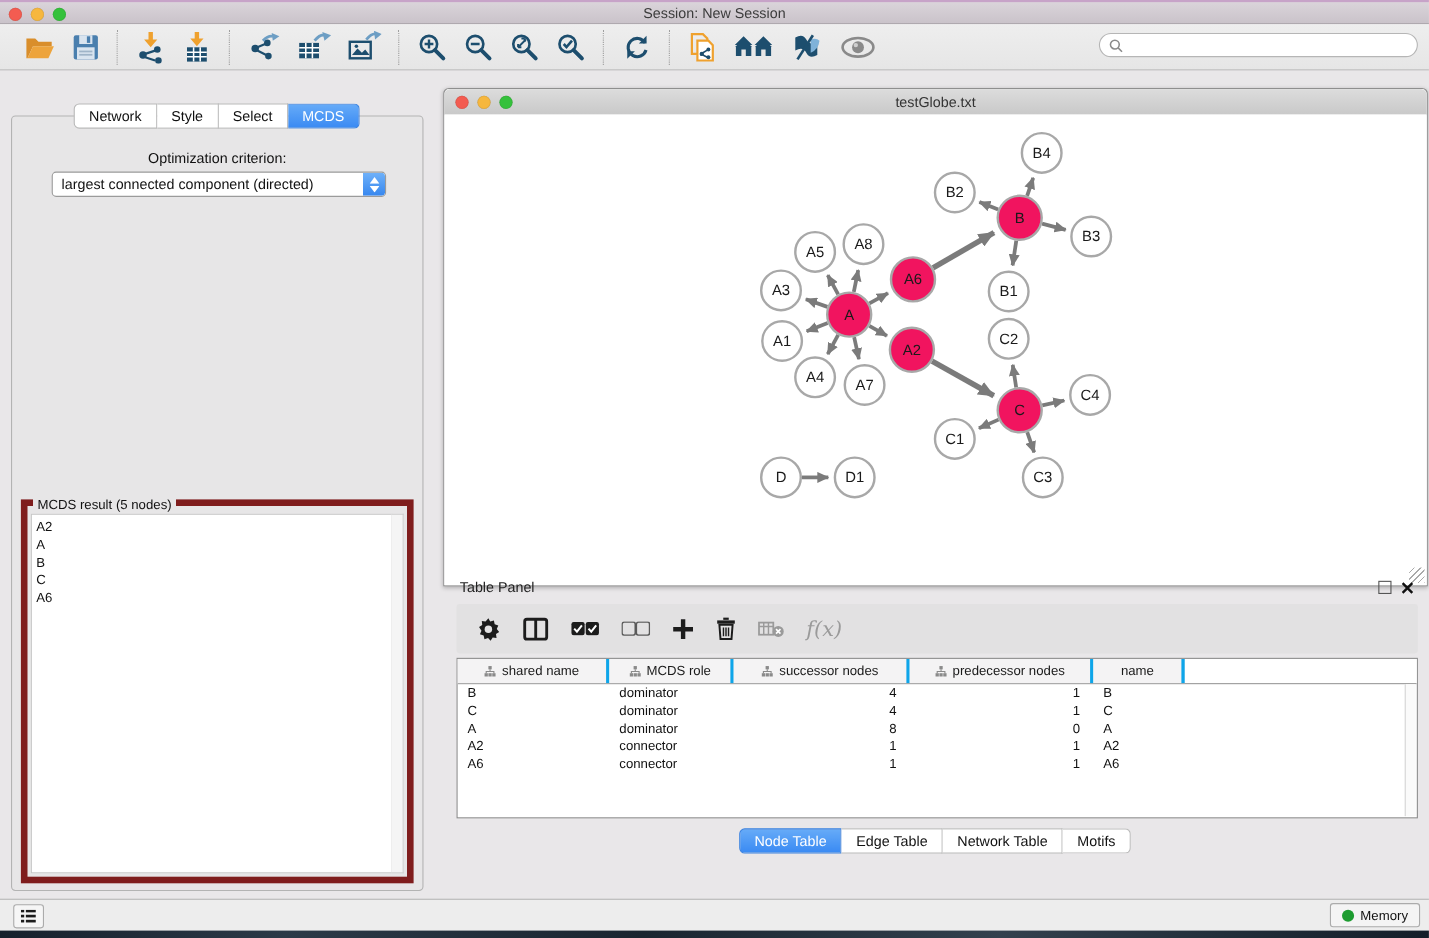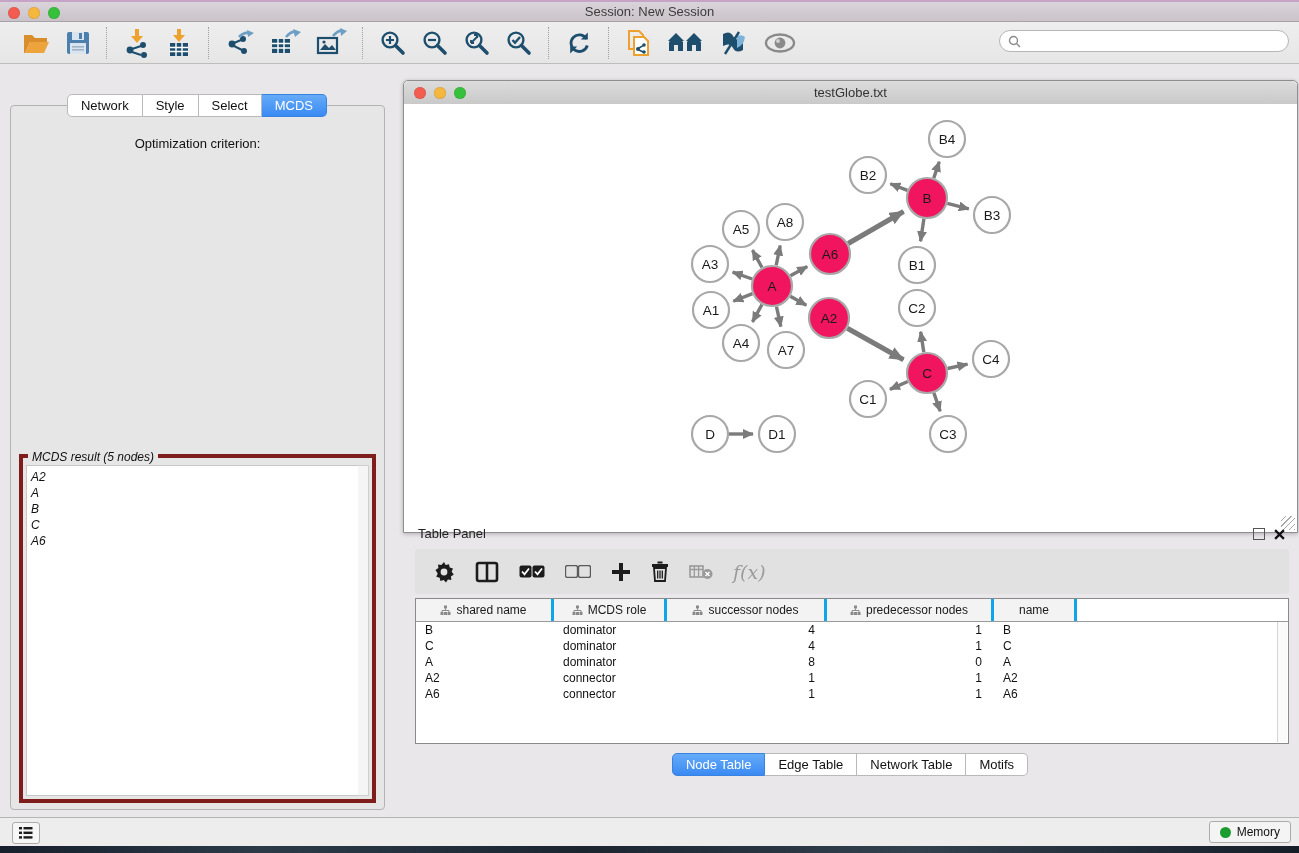--- a/index.html
+++ b/index.html
@@ -40,21 +40,21 @@
     border:1px solid #b3b3b3;border-radius:4px;}
   .opt-label{position:absolute;left:0;right:0;top:30px;text-align:center;font-size:13px;color:#111;}
   .cp-select{position:absolute;left:36px;right:33px;top:50px;height:23px;background:#fff;border:1px solid #9b9b9b;
     border-radius:4px;display:flex;align-items:center;box-sizing:border-box;overflow:hidden;}
   .cp-select .val{flex:1;font-size:13px;padding-left:8px;color:#111;white-space:nowrap;}
   .stepper{width:20px;align-self:stretch;background:linear-gradient(#6fb1f9,#3787ef);
     display:flex;flex-direction:column;align-items:center;justify-content:center;gap:2px;border-radius:0 3px 3px 0;}
   .btn-row{position:absolute;left:0;right:0;top:85px;display:flex;justify-content:center;gap:14px;}
   .push-btn{background:#fff;border:1px solid #b6b6b6;border-radius:4px;font-size:13px;color:#111;
     padding:3px 14px;line-height:16px;cursor:default;}
-  .result-fieldset{position:absolute;left:8px;right:8px;top:348px;bottom:6px;border:4px solid #7f1d1d;font-style:italic;}
+  .result-fieldset{position:absolute;left:8px;right:8px;top:348px;bottom:6px;border:6px solid #7f1d1d;}
   .result-legend{position:absolute;top:-8px;left:5px;background:#e7e6e7;padding:0 4px;font-size:12px;color:#111;}
   .result-list{position:absolute;left:3px;right:13px;top:7px;bottom:3px;background:#fff;border:1px solid #c7c7c7;
     font-size:12px;color:#111;padding:3px 0 0 4px;overflow:hidden;}
   .result-scroll{position:absolute;right:3px;top:7px;bottom:3px;width:10px;background:#f5f5f5;border:1px solid #cfcfcf;border-left:none;}
   .result-item{line-height:16px;}
 
   
   .net-window{position:absolute;left:403px;top:64px;width:895px;height:453px;background:#fff;
     border:1px solid #8f8f8f;border-radius:5px 5px 0 0;box-sizing:border-box;box-shadow:0 1px 4px rgba(0,0,0,.25);margin-top:16px;}
   .net-titlebar{position:absolute;left:0;top:0;right:0;height:23px;background:linear-gradient(#dcdcdc,#c9c9c9);
@@ -246,20 +246,31 @@
           <circle cx="5.5" cy="5.5" r="4" fill="none" stroke="#8a8a8a" stroke-width="1.4"></circle>
           <path d="M8.5 8.5L12 12" stroke="#8a8a8a" stroke-width="1.4"></path>
         </svg>
       <input type="text" placeholder="" style="">
     </div>
   </div>
 
   <div class="control-panel">
     <div class="tab-pane">
       <div class="opt-label">Optimization criterion:</div>
+      <div class="cp-select">
+        <span class="val">largest connected component (directed)</span>
+        <span class="stepper">
+          <svg width="9" height="6" viewBox="0 0 9 6">
+              <path d="M0 6l4.5-6L9 6z" fill="#fff"></path>
+            </svg>
+          <svg width="9" height="6" viewBox="0 0 9 6">
+              <path d="M0 0l4.5 6L9 0z" fill="#fff"></path>
+            </svg>
+        </span>
+      </div>
       <div class="result-fieldset">
         <span class="result-legend">MCDS result (5 nodes)</span>
         <div class="result-list">
             <div class="result-item">A2</div>
             <div class="result-item">A</div>
             <div class="result-item">B</div>
             <div class="result-item">C</div>
             <div class="result-item">A6</div>
           </div>
         <div class="result-scroll"></div>

